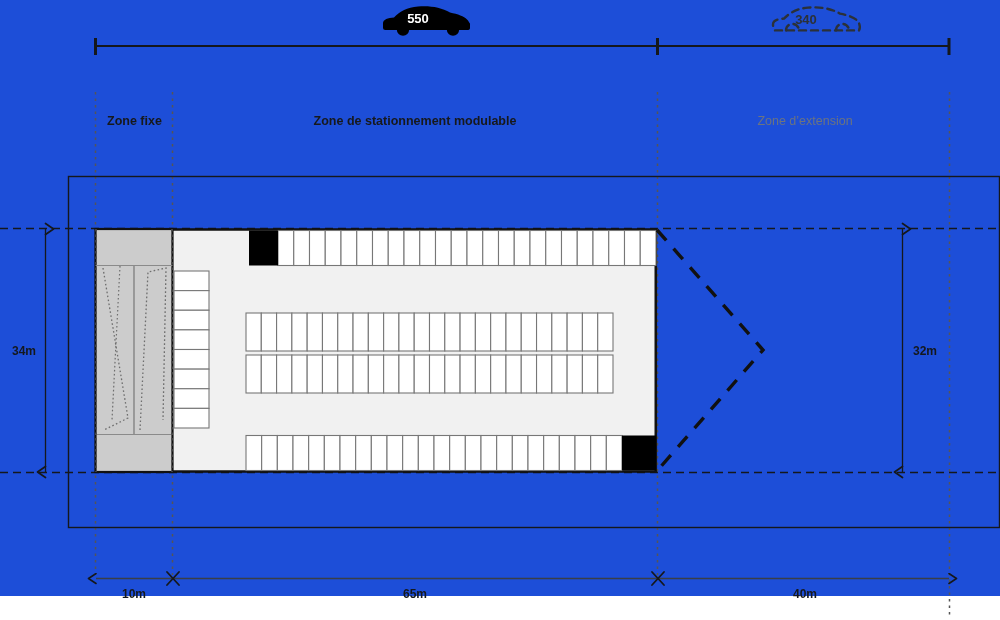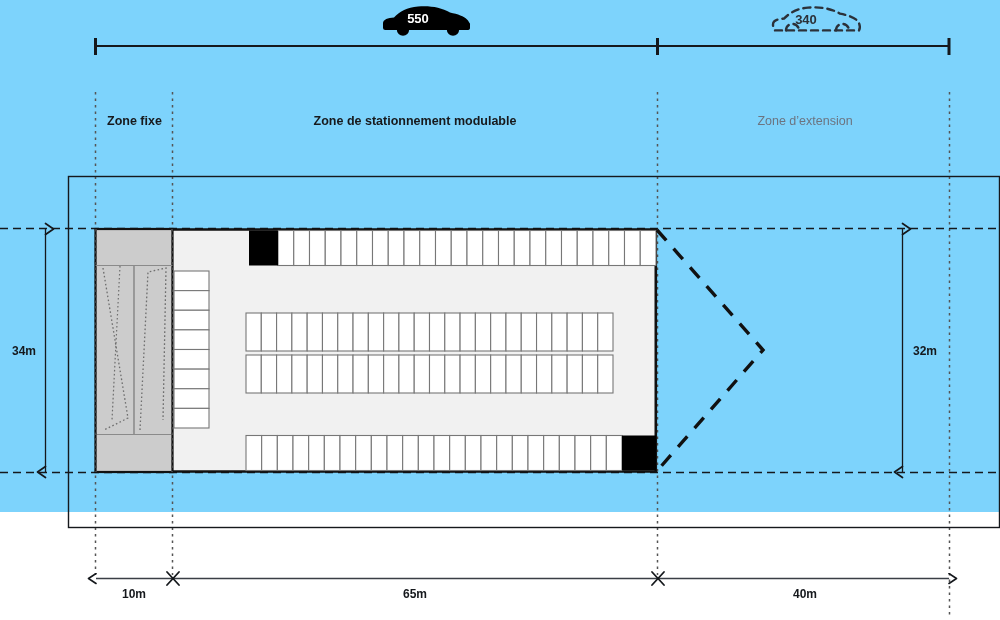--- a/index.html
+++ b/index.html
@@ -9,22 +9,22 @@
   }
   body {
     font-family: "Liberation Sans", sans-serif;
     width: 1000px;
     height: 620px;
     overflow: hidden;
   }
   #stage {
     position: relative;
     width: 1000px;
-    height: 512px;
-    background: #7dd3fc;
+    height: 596px;
+    background: #1d4ed8;
   }
   svg#plan {
     position: absolute;
     left: 0;
     top: 0;
     width: 1000px;
     height: 620px;
     display: block;
   }
   .lbl-zone {

